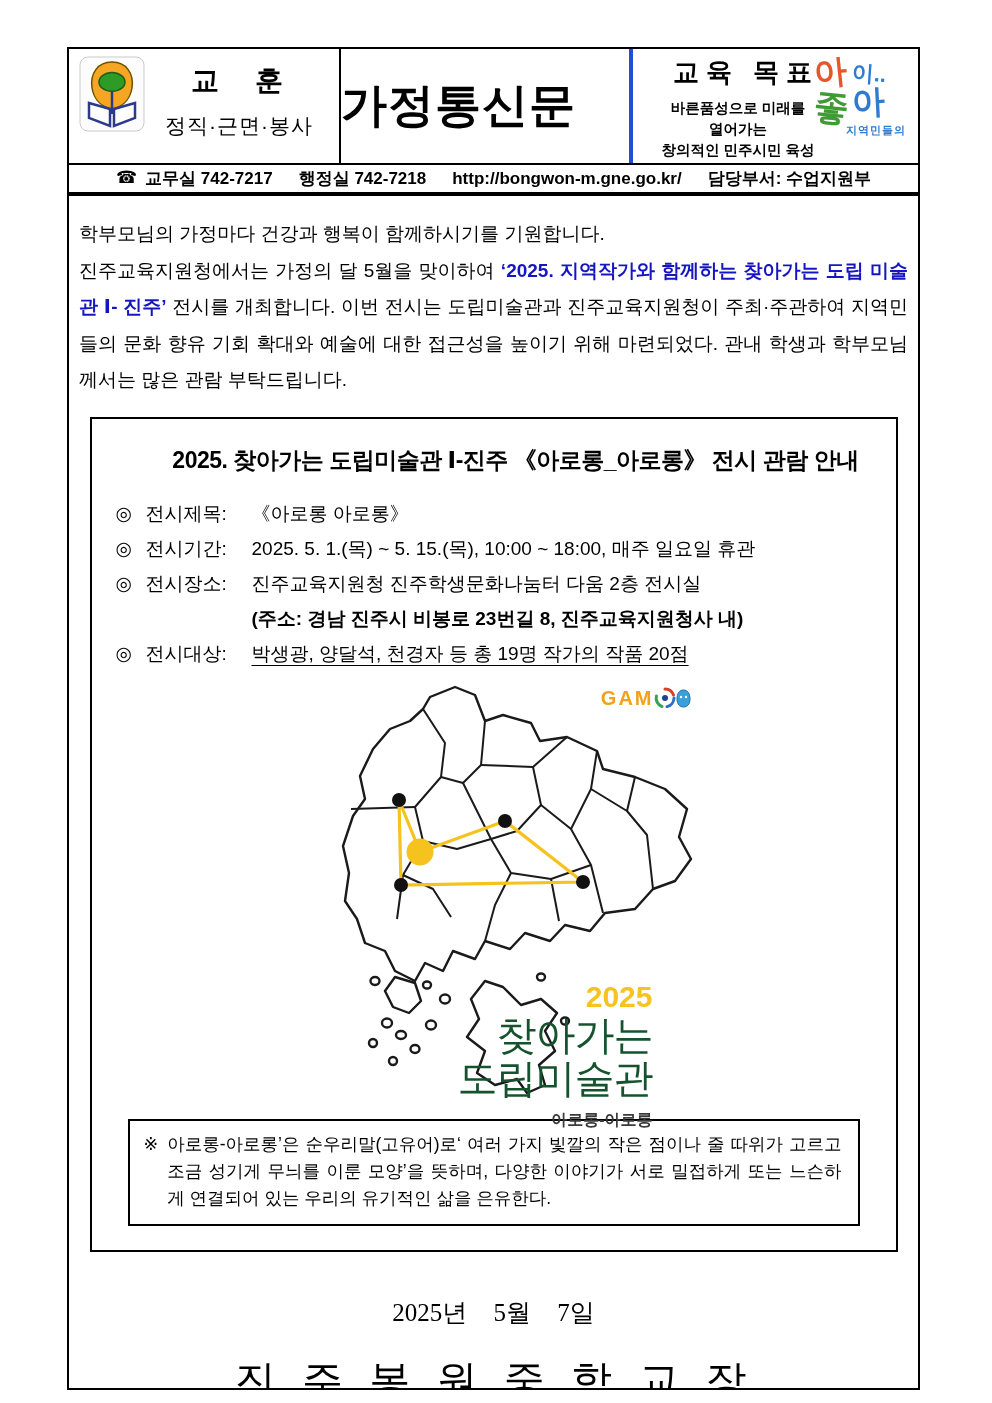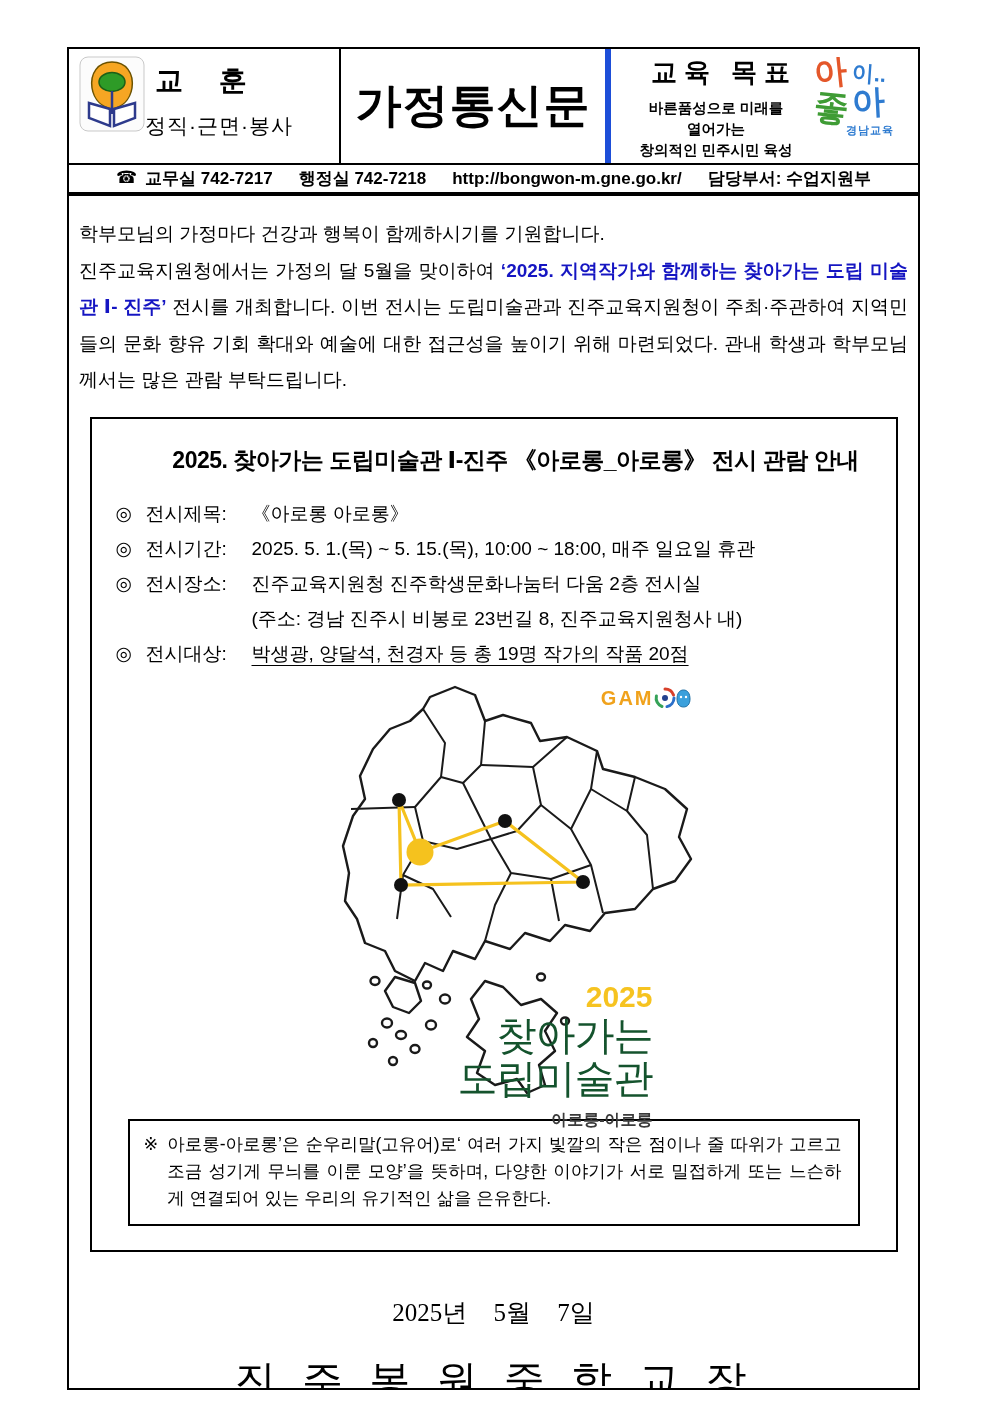--- a/index.html
+++ b/index.html
@@ -5,25 +5,25 @@
   html,body{margin:0;padding:0;background:#fff;}
   .page{position:relative;width:992px;height:1403px;background:#fff;overflow:hidden;
         font-family:"Liberation Sans","DejaVu Sans",sans-serif;color:#000;}
   .frame{position:absolute;left:67px;top:47px;width:853px;height:1343px;
          border:2px solid #000;box-sizing:border-box;overflow:hidden;}
 
   
   .header-row{display:flex;height:114px;border-bottom:2px solid #000;}
   .h-left{width:272px;border-right:2px solid #000;box-sizing:border-box;
           display:flex;align-items:flex-start;padding:7px 6px 0 10px;}
-  .h-left-text{flex:1;text-align:left;margin-top:6px;}
+  .h-left-text{flex:1;text-align:center;margin-top:6px;}
   .motto-title{font-size:28px;font-weight:700;letter-spacing:14px;margin-left:10px;}
   .motto{font-size:21px;margin-top:12px;letter-spacing:1px;}
-  .h-center{width:270px;border-right:6px solid #1d4ed8;box-sizing:border-box;
-            display:flex;align-items:center;justify-content:center;}
+  .h-center{width:292px;border-right:4px solid #1d4ed8;box-sizing:border-box;
+            display:flex;align-items:center;}
   .doc-title{font-size:46px;font-weight:700;letter-spacing:1px;}
   .h-right{flex:1;position:relative;padding-top:6px;}
   .goal-title{font-size:26px;font-weight:700;letter-spacing:7px;text-align:center;width:210px;padding-left:8px;}
   .goal-lines{width:210px;text-align:center;font-size:14.5px;line-height:21px;margin-top:8px;font-weight:600;}
 
   
   .brand{position:absolute;top:4px;right:6px;width:100px;height:100px;font-weight:800;}
   .brand span{position:absolute;line-height:1;}
   .b1{left:2px;top:2px;font-size:33px;color:#e4572a;transform:rotate(-6deg);}
   .b2{left:40px;top:10px;font-size:22px;color:#2e7bd0;transform:rotate(4deg);}
@@ -39,21 +39,21 @@
   
   .body-area{padding:20px 10px 0 10px;border-radius:31px;}
   .intro p{margin:0;font-size:19px;line-height:36.5px;text-align:justify;}
   .hl{color:#1515c2;font-weight:700;}
 
   
   .exbox{width:808px;margin:18px auto 0;border:2px solid #000;box-sizing:border-box;padding-bottom:24px;}
   .exbox-title{margin-top:26px;text-align:center;font-size:23px;font-weight:800;letter-spacing:-0.5px;padding-left:44px;}
   .bullets{margin:20px 0 0 24px;font-size:19px;line-height:35px;}
   .bullet{display:grid;grid-template-columns:30px 106px 1fr;}
-  .bullet .sub{grid-column:3;}
+  .bullet .sub{grid-column:3;font-weight:bold;}
   .u{text-decoration:underline;text-underline-offset:5px;}
 
   
   .poster{position:relative;width:372px;height:424px;margin:10px 0 0 243px;}
   .map-svg{position:absolute;left:0;top:0;}
   .gam{position:absolute;top:6px;right:16px;display:flex;align-items:center;gap:0;}
   .gam-word{font-size:20px;font-weight:800;letter-spacing:2px;color:#f0a21c;}
   .p-right{position:absolute;right:54px;top:258px;text-align:right;margin-top:41px;}
   .p-year{font-size:30px;font-weight:600;color:#f6c320;line-height:34px;}
   .p-t1,.p-t2{font-size:40px;font-weight:400;color:#14532d;line-height:43px;letter-spacing:-1px;}
@@ -104,21 +104,21 @@
         <div class="goal-lines">
           <div>바른품성으로 미래를</div>
           <div>열어가는</div>
           <div>창의적인 민주시민 육성</div>
         </div>
         <div class="brand">
           <span class="b1">아</span>
           <span class="b2">이..</span>
           <span class="b3">좋</span>
           <span class="b4">아</span>
-          <span class="bsub">경남교육</span>
+          <span class="bsub">지역민들의</span>
         </div>
       </div>
     </div>
 
     <div class="contact-row">
       <span class="grp">
         <span>☎</span>
         <span>교무실 742-7217</span>
       </span>
       <span class="grp">행정실 742-7218</span>

